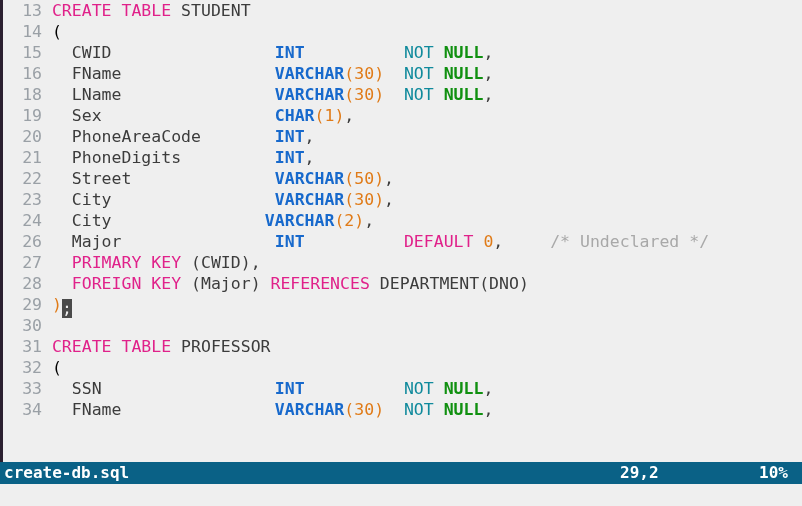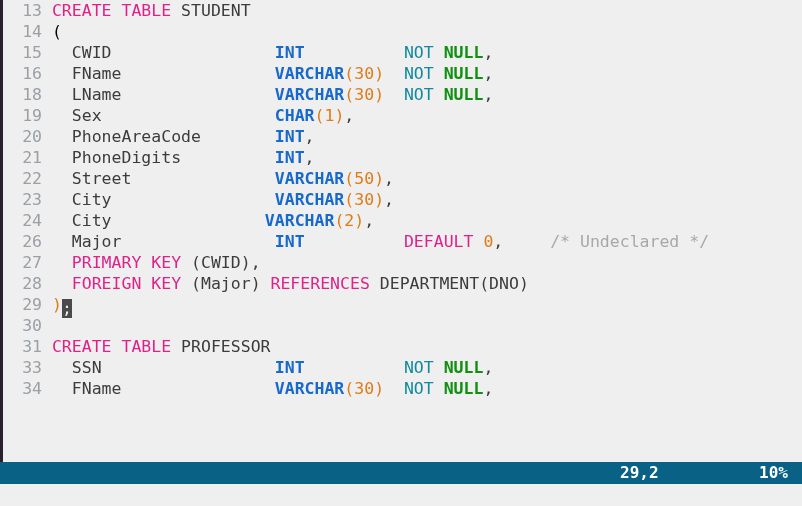--- a/index.html
+++ b/index.html
@@ -167,27 +167,29 @@
     <div class="line"><span class="lnum">27</span><span class="code"> <span class="tok-kw">  PRIMARY KEY</span> <span class="tok-punct">(</span><span class="tok-ident">CWID</span><span class="tok-punct">),</span></span></div>
 
     <div class="line"><span class="lnum">28</span><span class="code"> <span class="tok-kw">  FOREIGN KEY</span> <span class="tok-punct">(</span><span class="tok-ident">Major</span><span class="tok-punct">)</span> <span class="tok-kw">REFERENCES</span> <span class="tok-ident">DEPARTMENT</span><span class="tok-punct">(</span><span class="tok-ident">DNO</span><span class="tok-punct">)</span></span></div>
 
     <div class="line"><span class="lnum">29</span><span class="code"> <span class="tok-paren2">)</span><span class="cursor">;</span></span></div>
 
     <div class="line"><span class="lnum">30</span><span class="code"></span></div>
 
     <div class="line"><span class="lnum">31</span><span class="code"> <span class="tok-kw">CREATE TABLE</span> <span class="tok-ident">PROFESSOR</span></span></div>
 
+    <div class="line"><span class="lnum">32</span><span class="code"> <span class="tok-paren1">(</span></span></div>
 
     <div class="line"><span class="lnum">33</span><span class="code"> <span class="tok-ident">  SSN            </span> <span class="tok-type">INT</span>          <span class="tok-not">NOT</span> <span class="tok-null">NULL</span><span class="tok-punct">,</span></span></div>
 
     <div class="line"><span class="lnum">34</span><span class="code"> <span class="tok-ident">  FName          </span> <span class="tok-type">VARCHAR</span><span class="tok-paren2">(</span><span class="tok-num">30</span><span class="tok-paren2">)</span>  <span class="tok-not">NOT</span> <span class="tok-null">NULL</span><span class="tok-punct">,</span></span></div>
 
   </div>
 
   <div id="statusbar">
+    <span id="status-filename">create-db.sql</span>
     <span id="status-position">29,2</span>
     <span id="status-percent">10%</span>
   </div>
 
   <div id="cmdline"></div>
 
 </div>
 
 </body></html>

